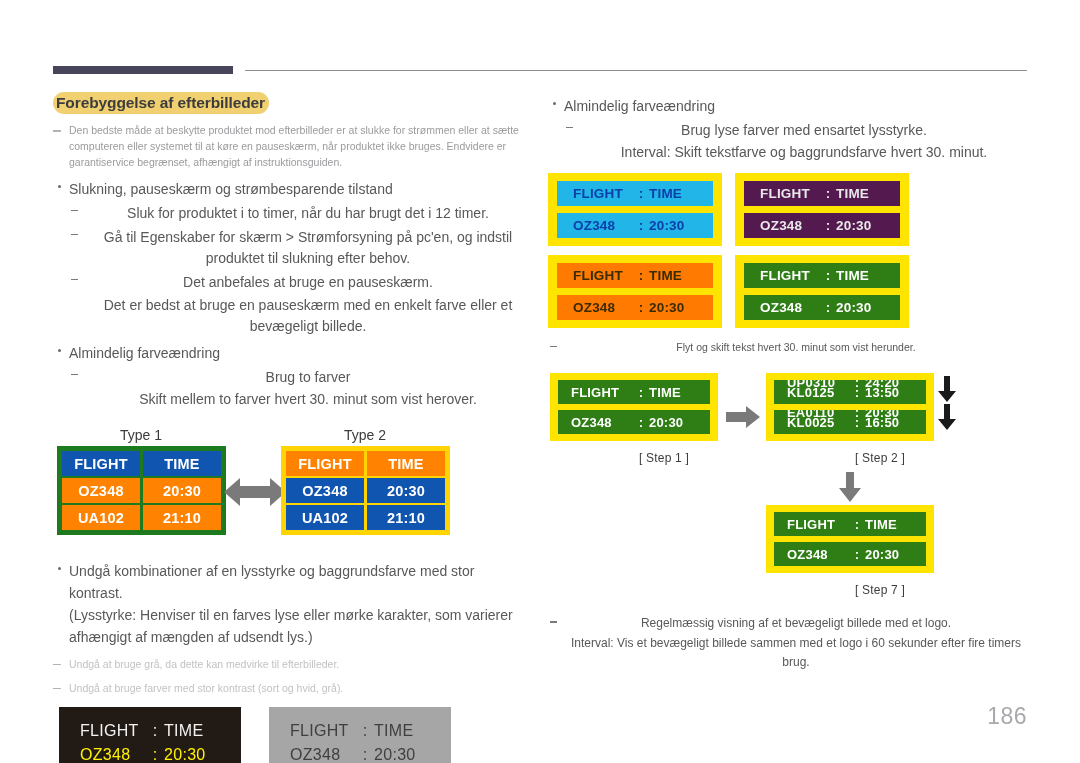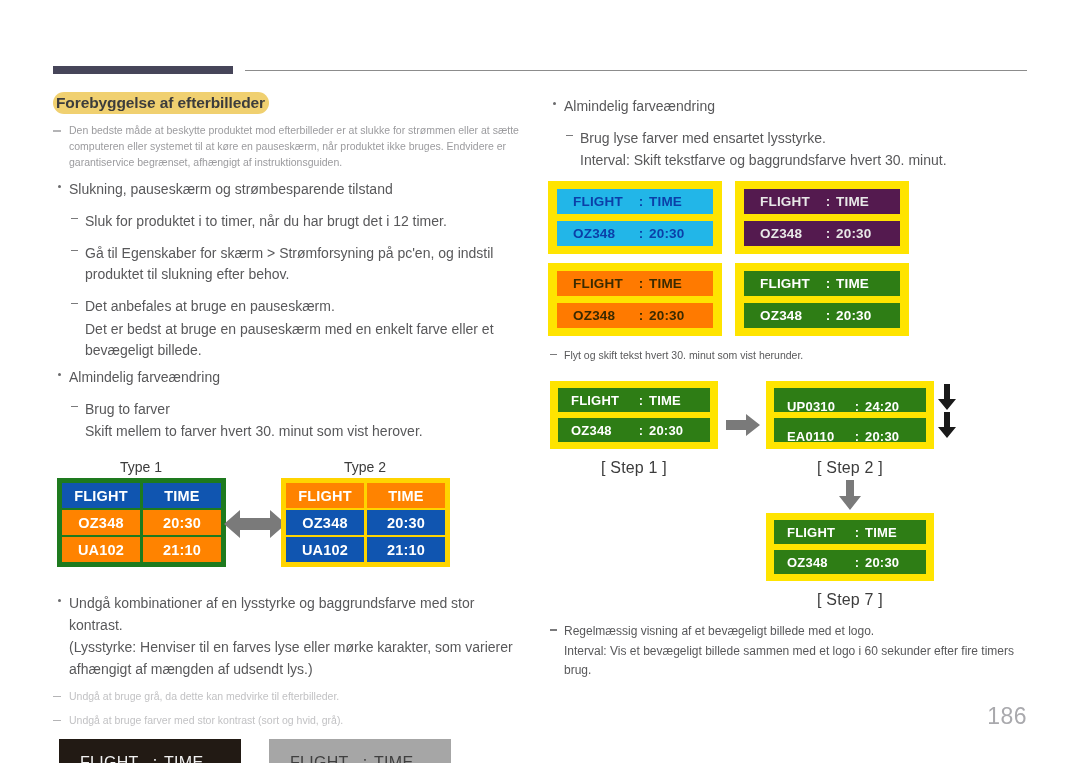--- a/index.html
+++ b/index.html
@@ -94,22 +94,23 @@
     background: #6a6a6c;
   }
   ul.sub {
     list-style: none;
     margin: 2px 0 0 0;
     padding: 0;
   }
   ul.sub > li {
     position: relative;
     padding-left: 16px;
-    margin-top: 10px;
+    margin-top: 2px;
     color: #58585a;
+    text-align: center;
   }
   ul.sub > li::before {
     content: "";
     position: absolute;
     left: 2px; top: 7px;
     width: 7px; height: 1.3px;
     background: #7a7a7c;
   }
   .cont { display: block; padding-left: 0; margin-top: 1px; }
 
@@ -237,33 +238,33 @@
   }
   .gboard .bar .w1 { width: 62px; text-align: left; }
   .gboard .bar .sep { width: 16px; text-align: center; }
   .gboard .bar .w2 { width: 48px; text-align: left; }
 
   .gboard-scroll .bar {
     flex-direction: column;
     justify-content: flex-start;
     align-items: center;
     line-height: 13px;
-    padding-top: 16px;
+    padding-top: 0;
   }
   .gboard-scroll .bar .subrow {
     display: flex;
     margin-top: -3px;
   }
   .gboard-scroll .bar .subrow:first-child { margin-top: -4px; }
 
   .step-cap {
     position: absolute;
-    font-size: 16px;
+    font-size: 12px;
     color: #3c3c3c;
-    text-align: center;
+    text-align: right;
     width: 110px;
     letter-spacing: 0.2px;
   }
 
   
   .page-num {
     position: absolute;
     right: 53px; bottom: 33px;
     font-size: 23px;
     color: #a9a9ad;

